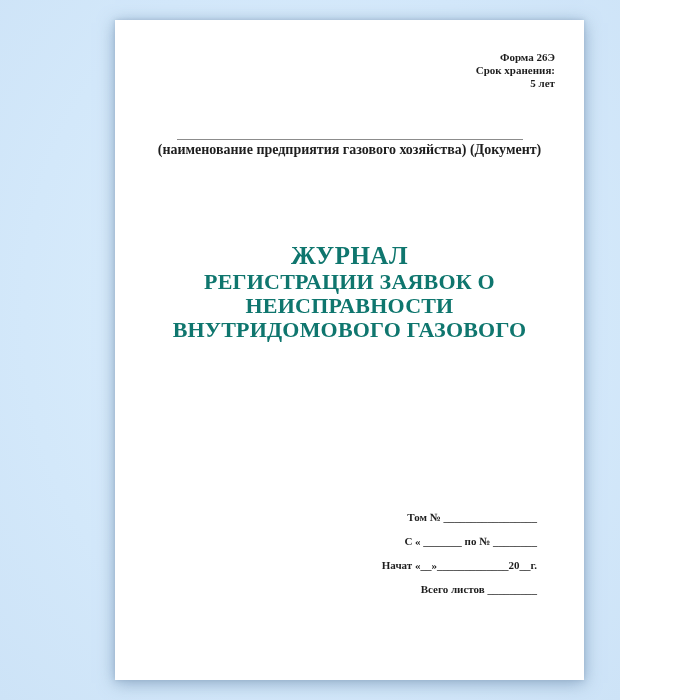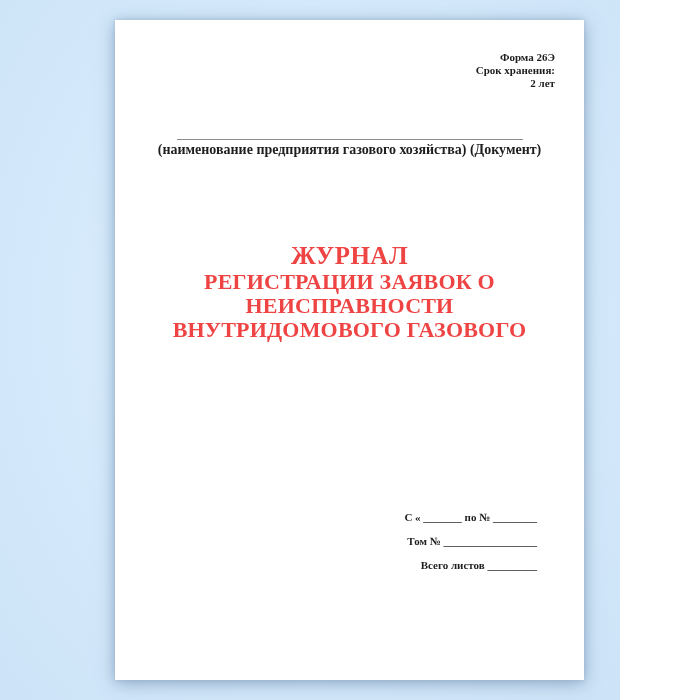--- a/index.html
+++ b/index.html
@@ -47,21 +47,21 @@
     text-align:center;
     font-size:14px;line-height:14px;
     font-weight:700;
   }
   .title{
     position:absolute;
     top:222px;left:0;
     width:100%;
     text-align:center;
     font-weight:700;
-    color:#ef4444;
+    color:#0f766e;
   }
   .title-main{
     font-size:25px;line-height:28px;letter-spacing:0.5px;
   }
   .title-sub{
     font-size:22px;line-height:24px;letter-spacing:0.2px;
   }
   .fields{
     position:absolute;
     top:491px;right:47px;
@@ -77,32 +77,33 @@
 </style>
 </head>
 <body>
 
 <div class="stage">
   <div class="page">
 
     <div class="form-info">
       <div>Форма 26Э</div>
       <div>Срок хранения:</div>
-      <div>2 лет</div>
+      <div>5 лет</div>
     </div>
 
     <div class="org-rule"></div>
     <div class="org-caption">(наименование предприятия газового хозяйства) (Документ)</div>
 
     <div class="title">
       <div class="title-main">ЖУРНАЛ</div>
       <div class="title-sub">РЕГИСТРАЦИИ ЗАЯВОК О НЕИСПРАВНОСТИ</div>
       <div class="title-sub">ВНУТРИДОМОВОГО ГАЗОВОГО</div>
     </div>
 
     <div class="fields">
+      <div class="field">Том № _________________</div>
       <div class="field">С « _______ по № ________</div>
-      <div class="field">Том № _________________</div>
+      <div class="field">Начат «__»_____________20__г.</div>
       <div class="field">Всего листов _________</div>
     </div>
 
   </div>
 </div>
 
 </body></html>

